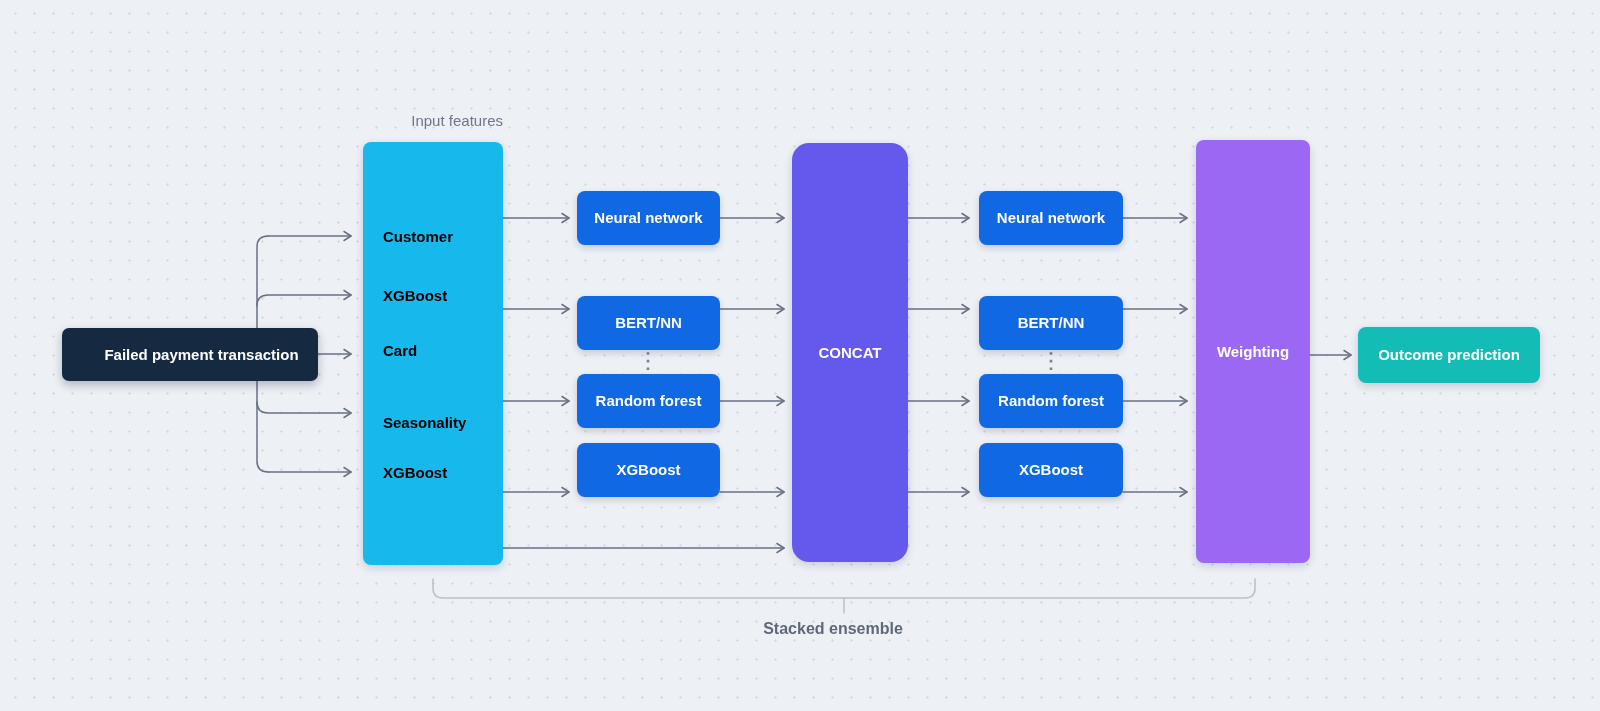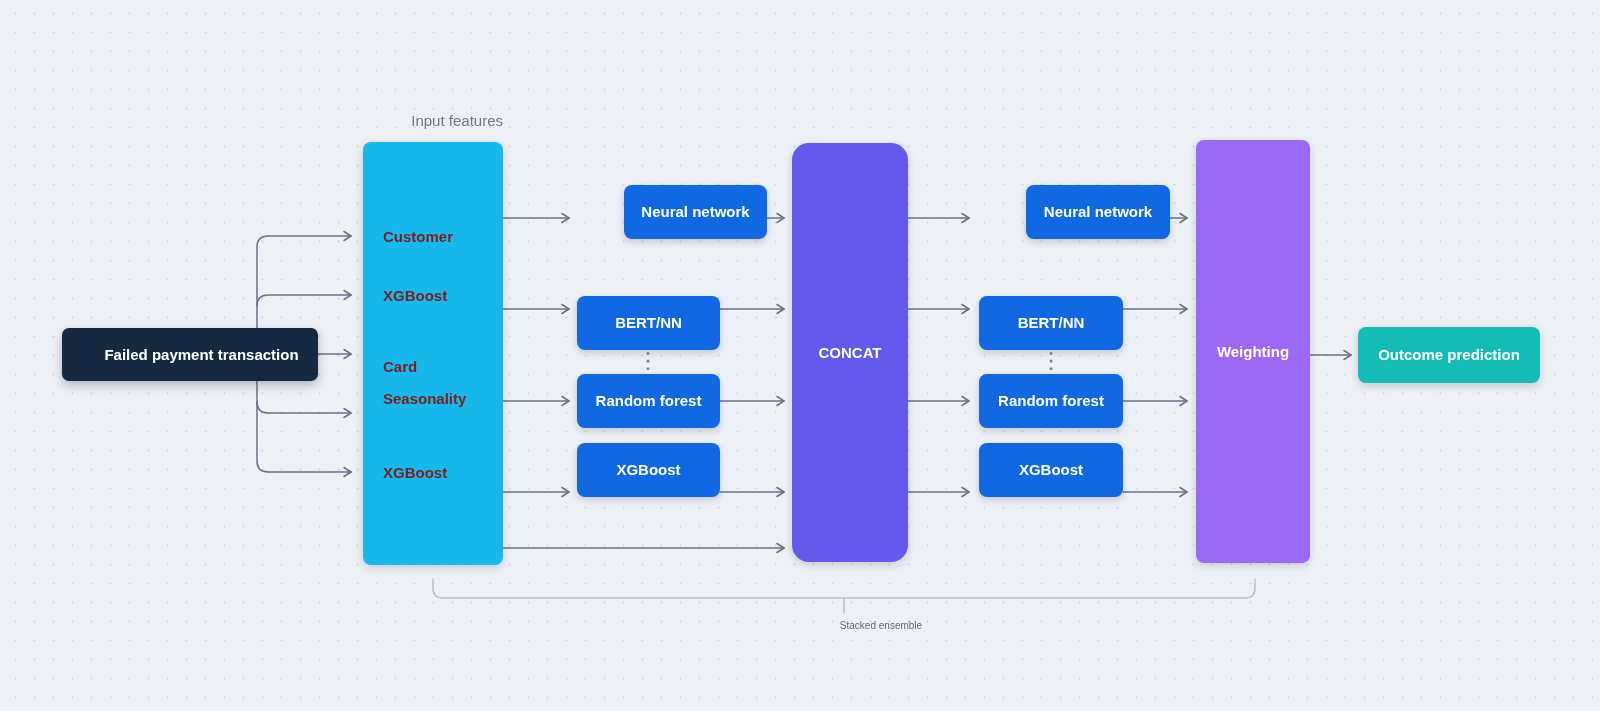--- a/index.html
+++ b/index.html
@@ -33,56 +33,56 @@
     box-shadow:0 4px 10px rgba(15,30,60,.28);
     padding-left:23px;
   }
   .input-panel{
     position:absolute;left:363px;top:142px;width:140px;height:423px;
     background:#17b9ec;border-radius:8px;
     box-shadow:0 3px 8px rgba(15,30,60,.16);
   }
   .feature-item{
     position:absolute;left:20px;transform:translateY(-50%);
-    color:#7f1d1d;font-size:15px;font-weight:600;white-space:nowrap;
+    color:#000000;font-size:15px;font-weight:600;white-space:nowrap;
   }
   .panel-title{
     position:absolute;left:363px;top:112px;width:140px;
     text-align:right;color:#6e7687;font-size:15px;font-weight:500;
   }
   .model-box{
     width:143px;height:54px;
     background:#1068e2;
     box-shadow:0 3px 7px rgba(15,30,60,.18);
   }
   .col1{left:577px;}
   .col2{left:979px;width:144px;}
-  .row1{top:185px;margin-left:47px;}
+  .row1{top:191px;}
   .row2{top:296px;}
   .row3{top:374px;}
   .row4{top:443px;}
   .concat-node{
     left:792px;top:143px;width:116px;height:419px;
     background:#6459ec;
     box-shadow:0 3px 8px rgba(15,30,60,.16);
     border-radius:17px;
   }
   .weighting-node{
     left:1196px;top:140px;width:114px;height:423px;
     background:#9b68f3;
     box-shadow:0 3px 8px rgba(15,30,60,.16);
   }
   .output-node{
     left:1358px;top:327px;width:182px;height:56px;
     background:#13bdb5;
     box-shadow:0 3px 8px rgba(15,30,60,.18);
   }
   .ensemble-caption{
-    position:absolute;left:681px;top:620px;width:400px;
-    text-align:center;color:#5f6879;font-size:10px;font-weight:400;
+    position:absolute;left:633px;top:620px;width:400px;
+    text-align:center;color:#5f6879;font-size:16px;font-weight:700;
   }
 </style>
 </head>
 <body>
 
 <div class="canvas">
 
   <svg class="connector-layer" width="1600" height="711" viewBox="0 0 1600 711">
     <defs>
       <marker id="arrow" markerWidth="14" markerHeight="14" refX="9" refY="6" orient="auto" markerUnits="userSpaceOnUse">
@@ -140,22 +140,22 @@
       <path d="M844,598 V613"></path>
     </g>
   </svg>
 
   <div class="node source-node">Failed payment transaction</div>
 
   <div class="panel-title">Input features</div>
   <div class="input-panel">
     <span class="feature-item" style="top:94px">Customer</span>
     <span class="feature-item" style="top:153px">XGBoost</span>
-    <span class="feature-item" style="top:224px">Card</span>
-    <span class="feature-item" style="top:256px">Seasonality</span>
+    <span class="feature-item" style="top:208px">Card</span>
+    <span class="feature-item" style="top:280px">Seasonality</span>
     <span class="feature-item" style="top:330px">XGBoost</span>
   </div>
 
   <div class="node model-box col1 row1">Neural network</div>
   <div class="node model-box col1 row2">BERT/NN</div>
   <div class="node model-box col1 row3">Random forest</div>
   <div class="node model-box col1 row4">XGBoost</div>
 
   <div class="node concat-node">CONCAT</div>
 

